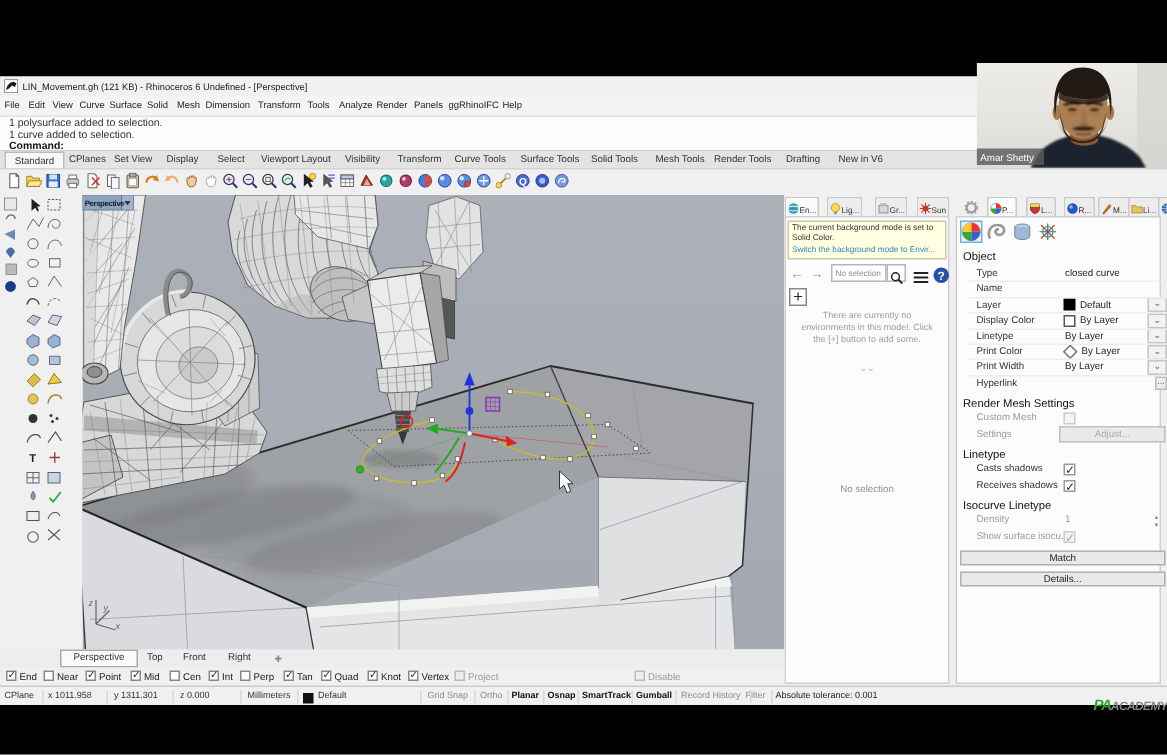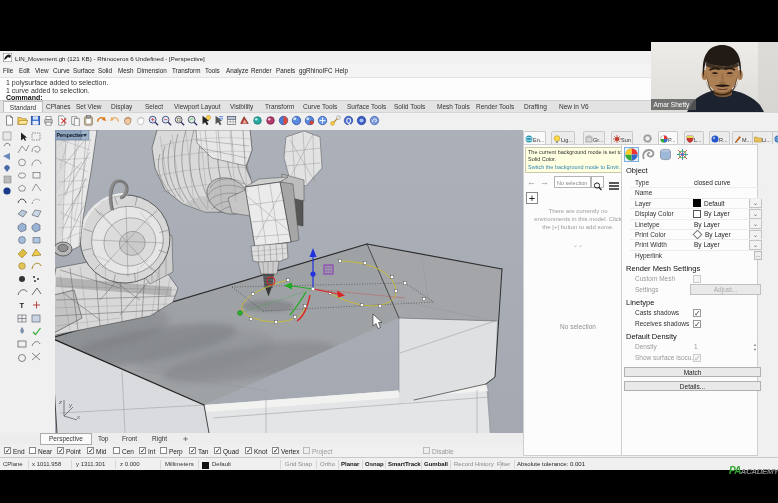--- a/index.html
+++ b/index.html
@@ -668,21 +668,21 @@
             <circle cx="5.5" cy="5.5" r="5.2" fill="#2a4fa8"></circle>
             <text x="3" y="8.5" font-size="8" font-weight="bold" fill="#fff">?</text>
           </svg></div>
 
       <div class="abs" style="left:2px;top:47px;width:12px;height:12px;background:#fff;border:1px solid #888;color:#222;font-size:11px;line-height:10px;text-align:center;">+</div>
       <div class="abs" style="left:0;top:62px;width:108px;text-align:center;font-size:6px;color:#9c9c9c;line-height:8px;">There are currently no<br>environments in this model. Click<br>the [+] button to add some.</div>
       <div class="abs" style="left:0;top:96px;width:108px;text-align:center;font-size:6px;color:#aaa;">⌄⌄</div>
       <div class="abs" style="left:0;top:178px;width:108px;text-align:center;font-size:6.5px;color:#909090;">No selection</div>
     </div>
 
-    <div class="abs" style="left:98px;top:14px;width:137px;height:312px;background:#fcfcfc;border:1px solid #cfcfcf;">
+    <div class="abs" style="left:114px;top:14px;width:137px;height:312px;background:#fcfcfc;border:1px solid #cfcfcf;">
 
       <div class="abs" style="left:2px;top:2px;width:15px;height:15px;border:1px solid #7ab0e0;background:#e8f2fc;"></div>
       <svg class="abs" style="left:3px;top:3px;" width="13" height="13">
           <circle cx="6.5" cy="6.5" r="6" fill="#fff" stroke="#777" stroke-width="0.5"></circle>
           <path d="M6.5 0.5 A6 6 0 0 1 12.5 6.5 L6.5 6.5 Z" fill="#e33"></path>
           <path d="M12.5 6.5 A6 6 0 0 1 6.5 12.5 L6.5 6.5 Z" fill="#36c"></path>
           <path d="M6.5 12.5 A6 6 0 0 1 0.5 6.5 L6.5 6.5 Z" fill="#3a3"></path>
           <path d="M0.5 6.5 A6 6 0 0 1 6.5 0.5 L6.5 6.5 Z" fill="#fc2"></path>
         </svg>
       <svg class="abs" style="left:20px;top:3px;" width="13" height="13">
@@ -738,21 +738,21 @@
       <div class="pcb" style="left:71px;top:129.5px;background:#f4f4f4;border-color:#ccc;"></div>
       <div class="lbg" style="left:13px;top:141px;">Settings</div>
       <div class="abs" style="left:68px;top:138.5px;width:71px;height:11px;background:#e9e9e9;border:1px solid #c0c0c0;text-align:center;font-size:6.5px;color:#aaa;padding-top:1.5px;">Adjust...</div>
 
       <div class="hd" style="left:4px;top:153px;">Linetype</div>
       <div class="lb" style="left:13px;top:164px;">Casts shadows</div>
       <div class="pcb" style="left:71px;top:163.5px;">✓</div>
       <div class="lb" style="left:13px;top:175px;">Receives shadows</div>
       <div class="pcb" style="left:71px;top:174.5px;">✓</div>
 
-      <div class="hd" style="left:4px;top:186.5px;">Default Density</div>
+      <div class="hd" style="left:4px;top:186.5px;">Isocurve Linetype</div>
       <div class="lbg" style="left:13px;top:198px;">Density</div>
       <div class="lbg" style="left:72px;top:198px;">1</div>
       <div class="abs" style="left:131px;top:197px;font-size:4px;color:#888;line-height:5px;">▲<br>▼</div>
       <div class="lbg" style="left:13px;top:209px;">Show surface isocu...</div>
       <div class="pcb" style="left:71px;top:208.5px;background:#f4f4f4;border-color:#ccc;color:#aaa;">✓</div>
 
       <div class="abs" style="left:2px;top:222px;width:137px;height:10px;background:#e9e9e9;border:1px solid #b0b0b0;text-align:center;font-size:6.5px;color:#222;padding-top:1px;">Match</div>
       <div class="abs" style="left:2px;top:236px;width:137px;height:10px;background:#e9e9e9;border:1px solid #b0b0b0;text-align:center;font-size:6.5px;color:#222;padding-top:1px;">Details...</div>
     </div>
   </div>

